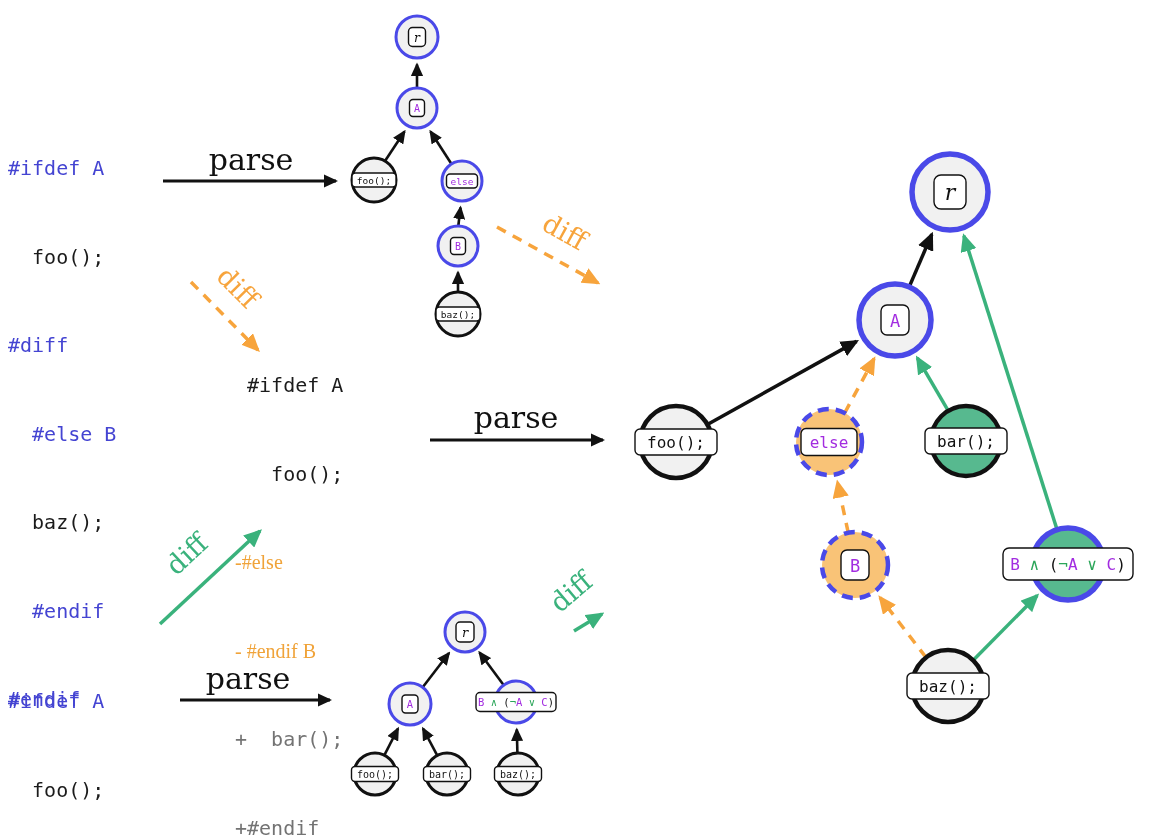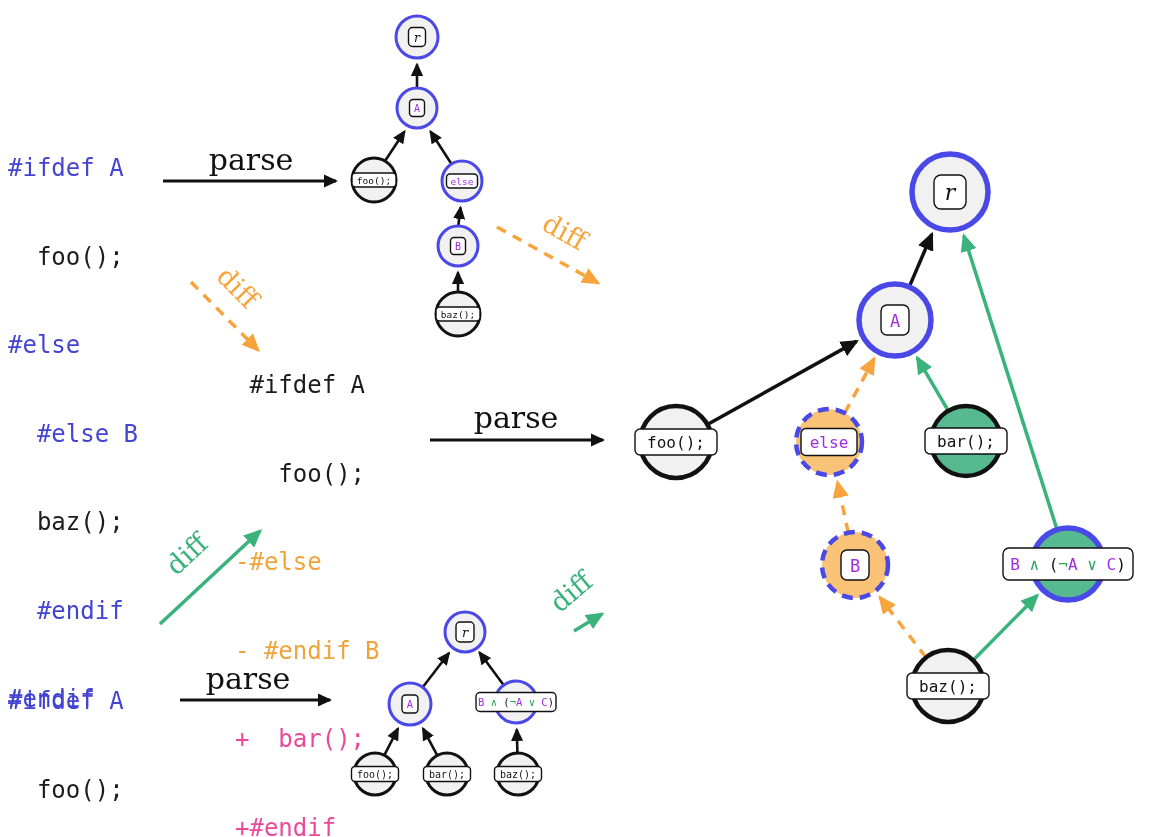--- a/index.html
+++ b/index.html
@@ -1,24 +1,24 @@
 <!DOCTYPE html>
 <html><head>
 <meta charset="utf-8">
 <style>
   html,body{margin:0;padding:0;background:#ffffff;}
   #canvas{position:relative;width:1152px;height:837px;background:#ffffff;overflow:hidden;
           font-family:"DejaVu Sans",sans-serif;}
-  .code-block{position:absolute;font-family:"DejaVu Sans Mono",monospace;font-size:24px;
+  .code-block{position:absolute;font-family:"DejaVu Sans Mono",monospace;font-size:20px;
               line-height:29.5px;white-space:pre;}
   .code-block .directive{color:#4444d2;}
   .code-block .stmt{color:#1b1b1b;}
   .code-block .ctx{color:#1b1b1b;}
-  .code-block .del{color:#f0a339;}
-  .code-block .add{color:#ec4899;text-align:center;}
+  .code-block .del{color:#f0a339;font-family:Liberation Serif, serif;}
+  .code-block .add{color:#737373;text-align:center;}
   svg{position:absolute;left:0;top:0;}
   .edge-black{stroke:#111111;fill:none;}
   .edge-orange{stroke:#f7a43c;fill:none;stroke-dasharray:10 8;}
   .edge-green{stroke:#3ab27c;fill:none;}
   .w-sm{stroke-width:2.6;}
   .w-lg{stroke-width:3.5;}
   .w-parse{stroke-width:2.8;}
   .n-blue{stroke:#4a49e8;}
   .n-black{stroke:#111111;}
   .dashed{stroke-dasharray:11 7;}
@@ -40,21 +40,21 @@
   .difflbl-green{font-family:"DejaVu Serif",serif;fill:#3ab27c;}
 </style>
 </head>
 <body>
 
 <div id="canvas">
 
   <div class="code-block" style="left:8px;top:95px;">
     <div><span class="directive">#ifdef A</span></div>
     <div><span class="stmt">  foo();</span></div>
-    <div><span class="directive">#else</span></div>
+    <div><span class="directive">#diff</span></div>
     <div><span class="directive">  #else B</span></div>
     <div><span class="stmt">  baz();</span></div>
     <div><span class="directive">  #endif</span></div>
     <div><span class="directive">#endif</span></div>
   </div>
 
   <div class="code-block" style="left:235px;top:312px;">
     <div><span class="ctx"> #ifdef A</span></div>
     <div><span class="ctx">   foo();</span></div>
     <div><span class="del">-#else</span></div>

